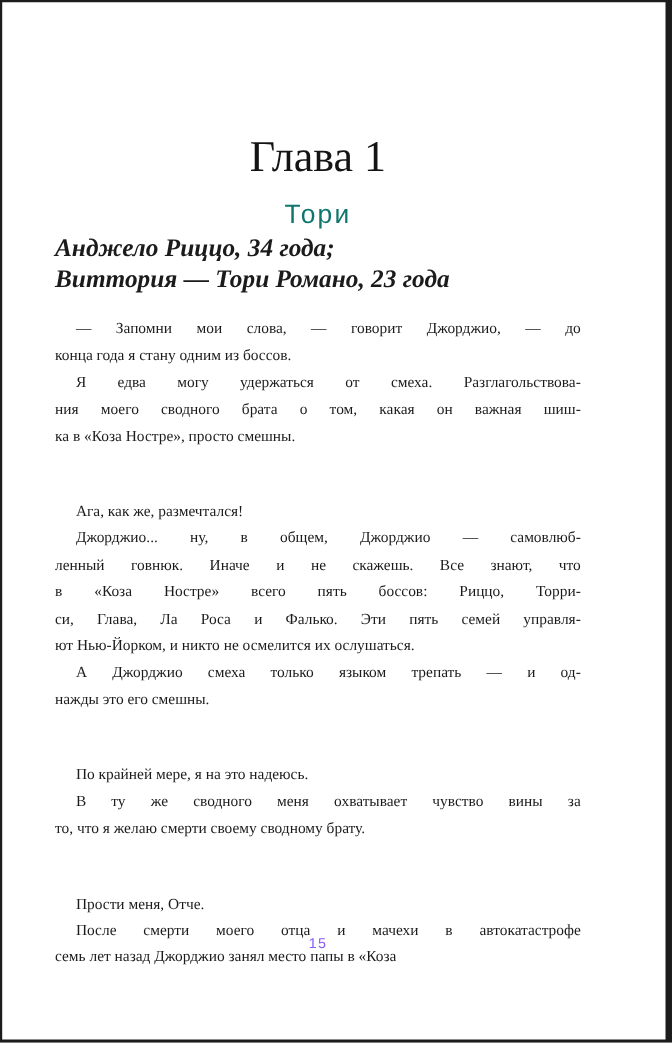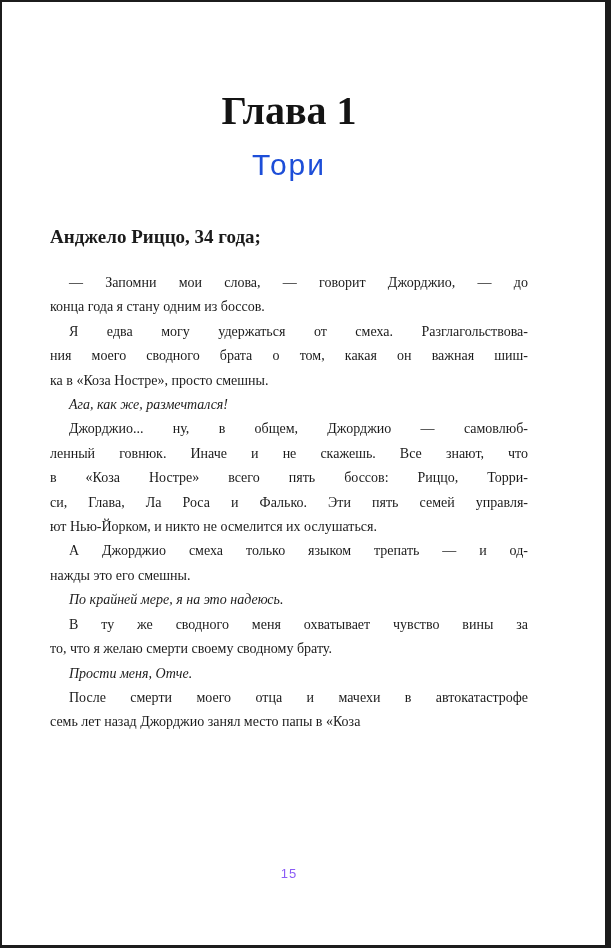--- a/index.html
+++ b/index.html
@@ -24,64 +24,64 @@
   .page {
     position: relative;
     width: 100%;
     height: 100%;
     box-sizing: border-box;
     padding: 0 77px 0 48px;
     color: #1b1b1b;
     font-family: "Liberation Serif", "DejaVu Serif", serif;
   }
   .chapter-title {
-    margin: 16px;
-    padding-top: 71px;
+    margin: 0;
+    padding-top: 118px;
     font-size: 40px;
     line-height: 44px;
-    font-weight: 700;
+    font-weight: 400;
     text-align: center;
     color: #141414;
   }
   .chapter-subtitle {
     margin: 0;
     margin-top: 16px;
     font-family: "Liberation Sans", "DejaVu Sans", sans-serif;
     font-weight: 300;
-    font-size: 30px;
+    font-size: 24px;
     line-height: 32px;
     letter-spacing: 2px;
     text-align: center;
-    color: #1d4ed8;
+    color: #0f766e;
   }
   .epigraph {
-    margin-top: 42px;
     font-weight: 700;
-    font-size: 19px;
+    font-style: italic;
+    font-size: 23px;
     line-height: 28px;
   }
   .body-text {
     margin-top: 20px;
     font-size: 14px;
     line-height: 24.4px;
   }
   .paragraph { margin: 0; }
   .paragraph .line {
     text-align: justify;
     text-align-last: justify;
   }
   .paragraph .line.last {
     text-align: center;
     text-align-last: left;
   }
   .paragraph .line.first {
     text-indent: 19px;
   }
   .paragraph.italic {
-    font-style: italic;
+    margin-top: 44px;
   }
   .page-number {
     position: absolute;
     left: 48px;
     width: 478px;
     bottom: 80px;
     text-align: center;
     font-family: "Liberation Sans", "DejaVu Sans", sans-serif;
     font-size: 13px;
     letter-spacing: 1px;
@@ -93,20 +93,21 @@
 
 <div class="book-frame">
   <div class="page">
 
     <h1 class="chapter-title">Глава 1</h1>
 
     <div class="chapter-subtitle">Тори</div>
 
     <div class="epigraph">
       <div class="epigraph-line">Анджело Риццо, 34 года;</div>
+      <div class="epigraph-line">Виттория — Тори Романо, 23 года</div>
     </div>
 
     <div class="body-text" id="body-text">
         <div class="paragraph">
           <div class="line first">— Запомни мои слова, — говорит Джорджио, — до</div>
           <div class="line last">конца года я стану одним из боссов.</div>
         </div>
         <div class="paragraph">
           <div class="line first">Я едва могу удержаться от смеха. Разглагольствова-</div>
           <div class="line">ния моего сводного брата о том, какая он важная шиш-</div>

